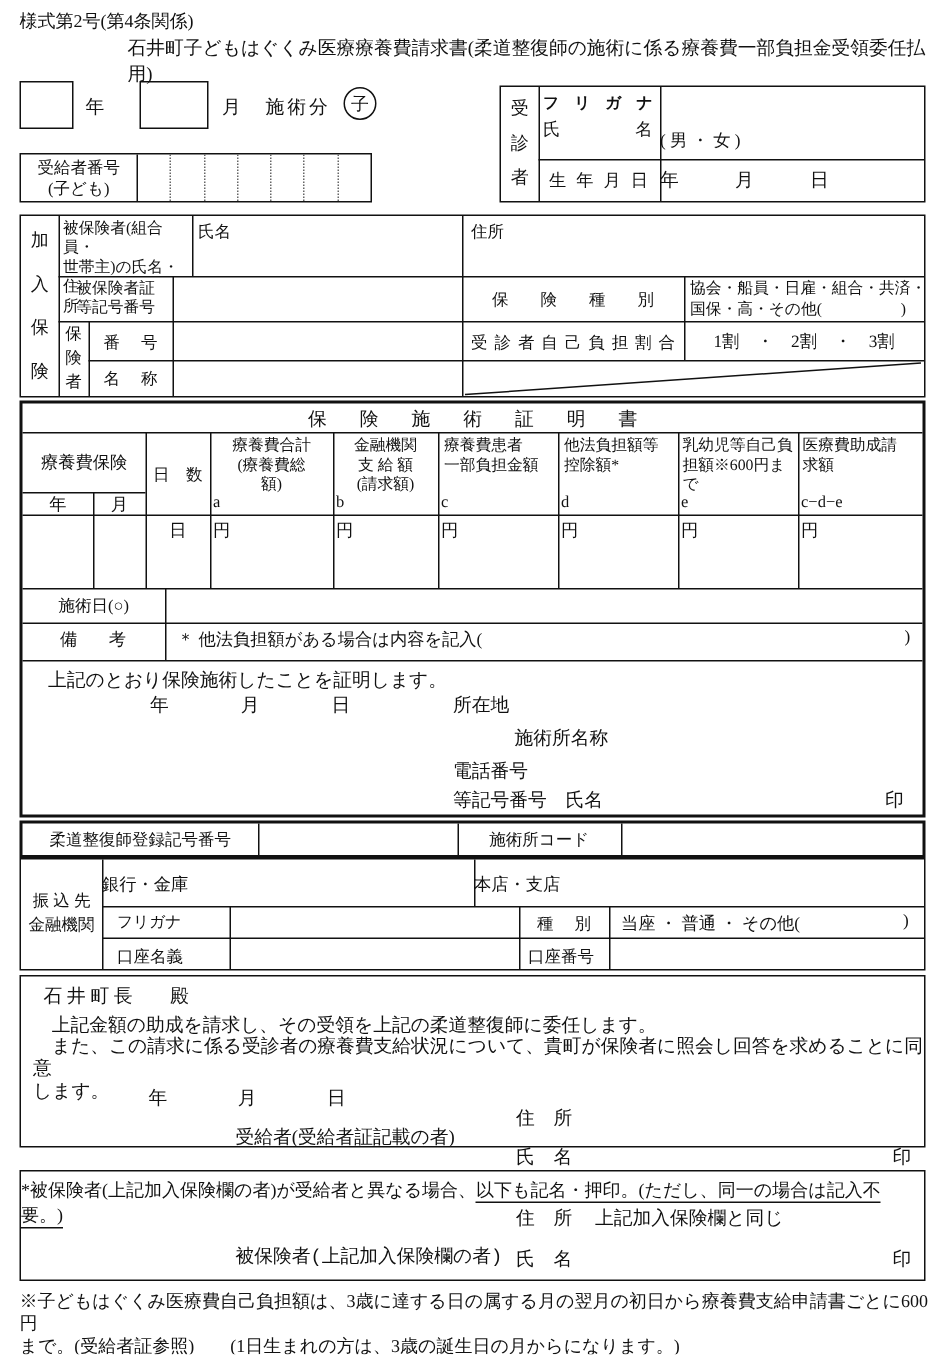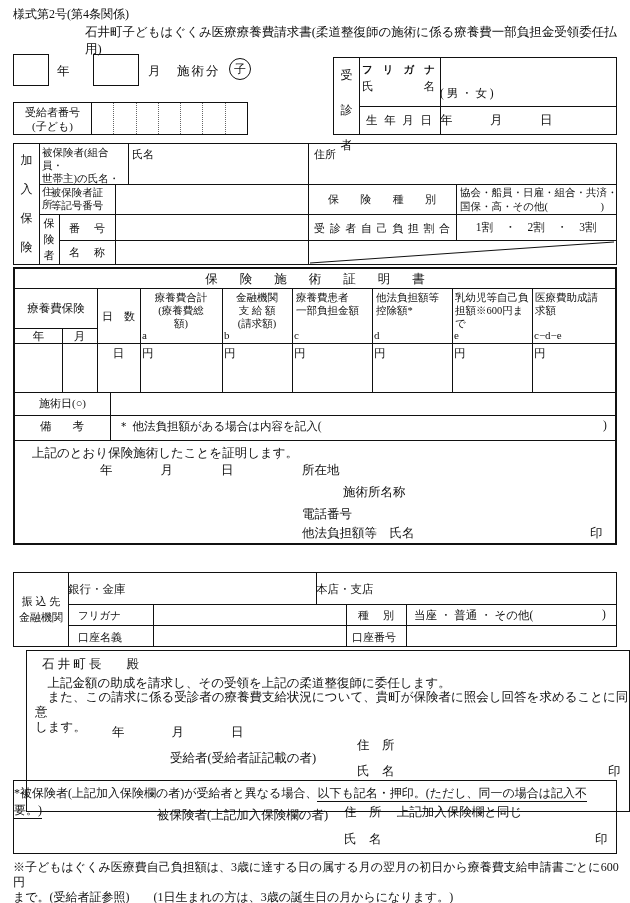--- a/index.html
+++ b/index.html
@@ -49,21 +49,21 @@
       <div style="flex:1;border-left:1px dotted #666;"></div>
       <div style="flex:1;border-left:1px dotted #666;"></div>
       <div style="flex:1;border-left:1px dotted #666;"></div>
       <div style="flex:1;border-left:1px dotted #666;"></div>
       <div style="flex:1;border-left:1px dotted #666;"></div>
     </div>
   </div>
 
   <div class="box" style="left:333px;top:57px;width:284px;height:78px;">
     <div class="abs vert" style="left:0;top:0;width:25px;height:76px;font-size:12px;">
-      <span style="width:1em;line-height:35px;text-align:left;word-break:break-all;">受診者</span>
+      <span style="width:1em;line-height:23px;text-align:left;word-break:break-all;font-family:Liberation Mono, monospace;">受診者</span>
     </div>
     <div class="vl" style="left:25px;top:0;height:76px;"></div>
     <div class="vl" style="left:106px;top:0;height:76px;"></div>
     <div class="hl" style="left:25px;top:48px;width:257px;"></div>
     <div class="abs just s105" style="left:28px;top:5px;width:73px;font-weight:bold;">フ リ ガ ナ</div>
     <div class="abs just s115" style="left:28px;top:21px;width:73px;">氏 名</div>
     <div class="abs r s115" style="left:106px;top:28px;width:168px;">( 男 ・ 女 )</div>
     <div class="abs just s115" style="left:32px;top:55px;width:66px;">生 年 月 日</div>
     <div class="abs r s125" style="left:106px;top:54px;width:164px;">年　　　月　　　日</div>
   </div>
@@ -171,24 +171,31 @@
 
     <div class="abs s125" style="left:17px;top:176px;">上記のとおり保険施術したことを証明します。</div>
     <div class="abs s125" style="left:85px;top:193px;display:flex;gap:48px;">
       <span>年</span>
       <span>月</span>
       <span>日</span>
     </div>
     <div class="abs s125" style="left:287px;top:193px;">所在地</div>
     <div class="abs s125" style="left:287px;top:215px;margin-left:41px;">施術所名称</div>
     <div class="abs s125" style="left:287px;top:237px;">電話番号</div>
-    <div class="abs s125" style="left:287px;top:256px;">他法負担額等　氏名</div>
+    <div class="abs s125" style="left:287px;top:256px;">等記号番号　氏名</div>
     <div class="abs s125" style="left:575px;top:256px;">印</div>
   </div>
 
+  <div class="box thick" style="left:13px;top:547px;width:604px;height:25px;">
+    <div class="abs c s11" style="left:0;top:3px;width:157px;">柔道整復師登録記号番号</div>
+    <div class="vl" style="left:157px;top:0;height:21px;"></div>
+    <div class="vl" style="left:290px;top:0;height:21px;"></div>
+    <div class="abs c s11" style="left:290px;top:3px;width:109px;">施術所コード</div>
+    <div class="vl" style="left:399px;top:0;height:21px;"></div>
+  </div>
 
   <div class="box" style="left:13px;top:572px;width:604px;height:75px;">
     <div class="abs pre c s11" style="left:0;top:20px;width:54px;line-height:16px;">振 込 先
 金融機関</div>
     <div class="vl" style="left:54px;top:0;height:73px;"></div>
     <div class="hl" style="left:54px;top:31px;width:548px;"></div>
     <div class="hl" style="left:54px;top:52px;width:548px;"></div>
     <div class="vl" style="left:302px;top:0;height:31px;"></div>
     <div class="abs r s115" style="left:54px;top:9px;width:240px;">銀行・金庫</div>
     <div class="abs r s115" style="left:302px;top:9px;width:292px;">本店・支店</div>
@@ -199,21 +206,21 @@
 
     <div class="abs s105" style="left:64px;top:36px;">フリガナ</div>
     <div class="abs just s11" style="left:344px;top:35px;width:36px;">種　別</div>
     <div class="abs s115" style="left:400px;top:35px;">当座 ・ 普通 ・ その他(</div>
     <div class="abs s115" style="left:588px;top:35px;">)</div>
 
     <div class="abs s11" style="left:64px;top:57px;">口座名義</div>
     <div class="abs s11" style="left:338px;top:57px;">口座番号</div>
   </div>
 
-  <div class="box" style="left:26px;top:650px;width:604px;height:162px;">
+  <div class="box" style="left:13px;top:650px;width:604px;height:115px;">
     <div class="abs s125" style="left:15px;top:5px;">石 井 町 長　　殿</div>
     <div class="abs s125" style="left:8px;top:24px;width:592px;">　上記金額の助成を請求し、その受領を上記の柔道整復師に委任します。</div>
     <div class="abs pre s125" style="left:8px;top:39px;width:594px;line-height:15px;">　また、この請求に係る受診者の療養費支給状況について、貴町が保険者に照会し回答を求めることに同意
 します。</div>
     <div class="abs s125" style="left:85px;top:73px;display:flex;gap:47px;">
       <span>年</span>
       <span>月</span>
       <span>日</span>
     </div>
     <div class="abs s125" style="left:330px;top:86px;">住　所</div>
@@ -223,21 +230,21 @@
   </div>
 
   <div class="box" style="left:13px;top:780px;width:604px;height:74px;">
     <div class="abs" style="left:0;top:4px;width:590px;font-size:12px;">
       <span>*被保険者(上記加入保険欄の者)が受給者と異なる場合、</span><span class="uline">以下も記名・押印。(ただし、同一の場合は記入不要。)</span>
     </div>
     <div class="abs s125" style="left:330px;top:23px;">
       <span>住　所</span>
       <span style="margin-left:12px;">上記加入保険欄と同じ</span>
     </div>
-    <div class="abs s125" style="left:143px;top:26px;">被保険者(上記加入保険欄の者)</div>
+    <div class="abs s125" style="left:143px;top:48px;font-family:Liberation Mono, monospace;">被保険者(上記加入保険欄の者)</div>
     <div class="abs s125" style="left:330px;top:50px;">氏　名</div>
     <div class="abs s125" style="left:581px;top:50px;">印</div>
   </div>
 
   <div class="abs pre" style="left:13px;top:860px;width:608px;font-size:12px;line-height:15px;">※子どもはぐくみ医療費自己負担額は、3歳に達する日の属する月の翌月の初日から療養費支給申請書ごとに600円
 まで。(受給者証参照)　　(1日生まれの方は、3歳の誕生日の月からになります。)</div>
 
 </div>
 
 </body></html>

